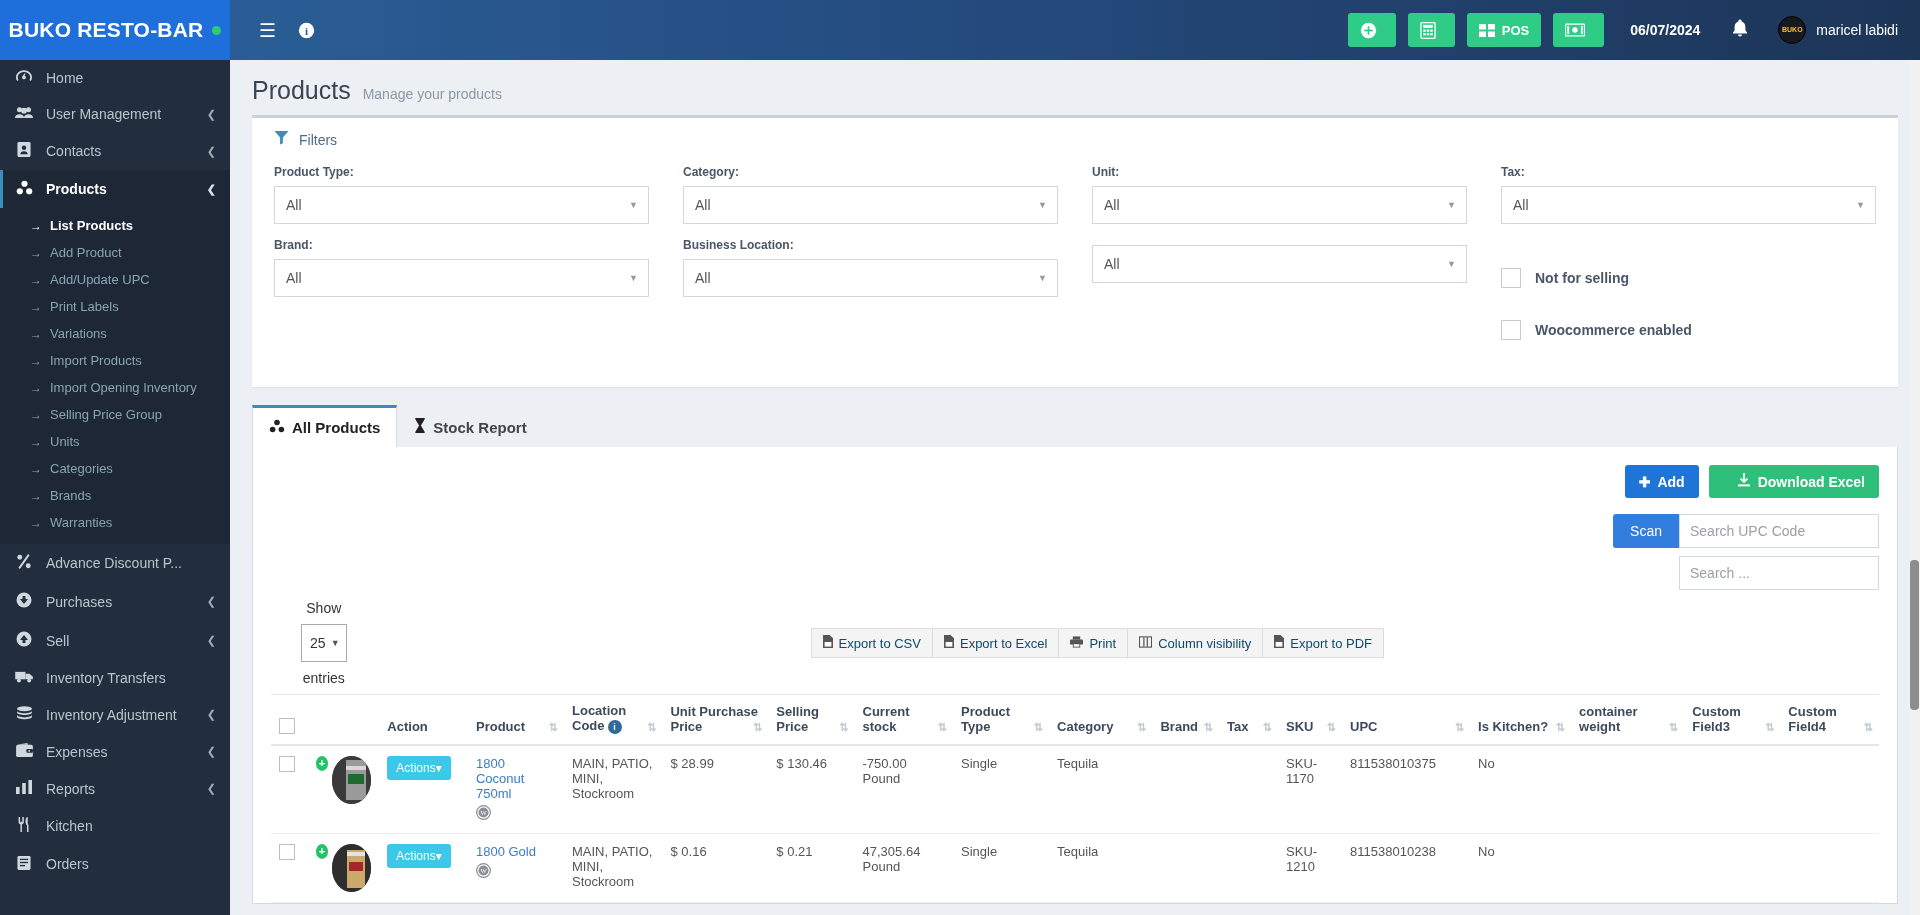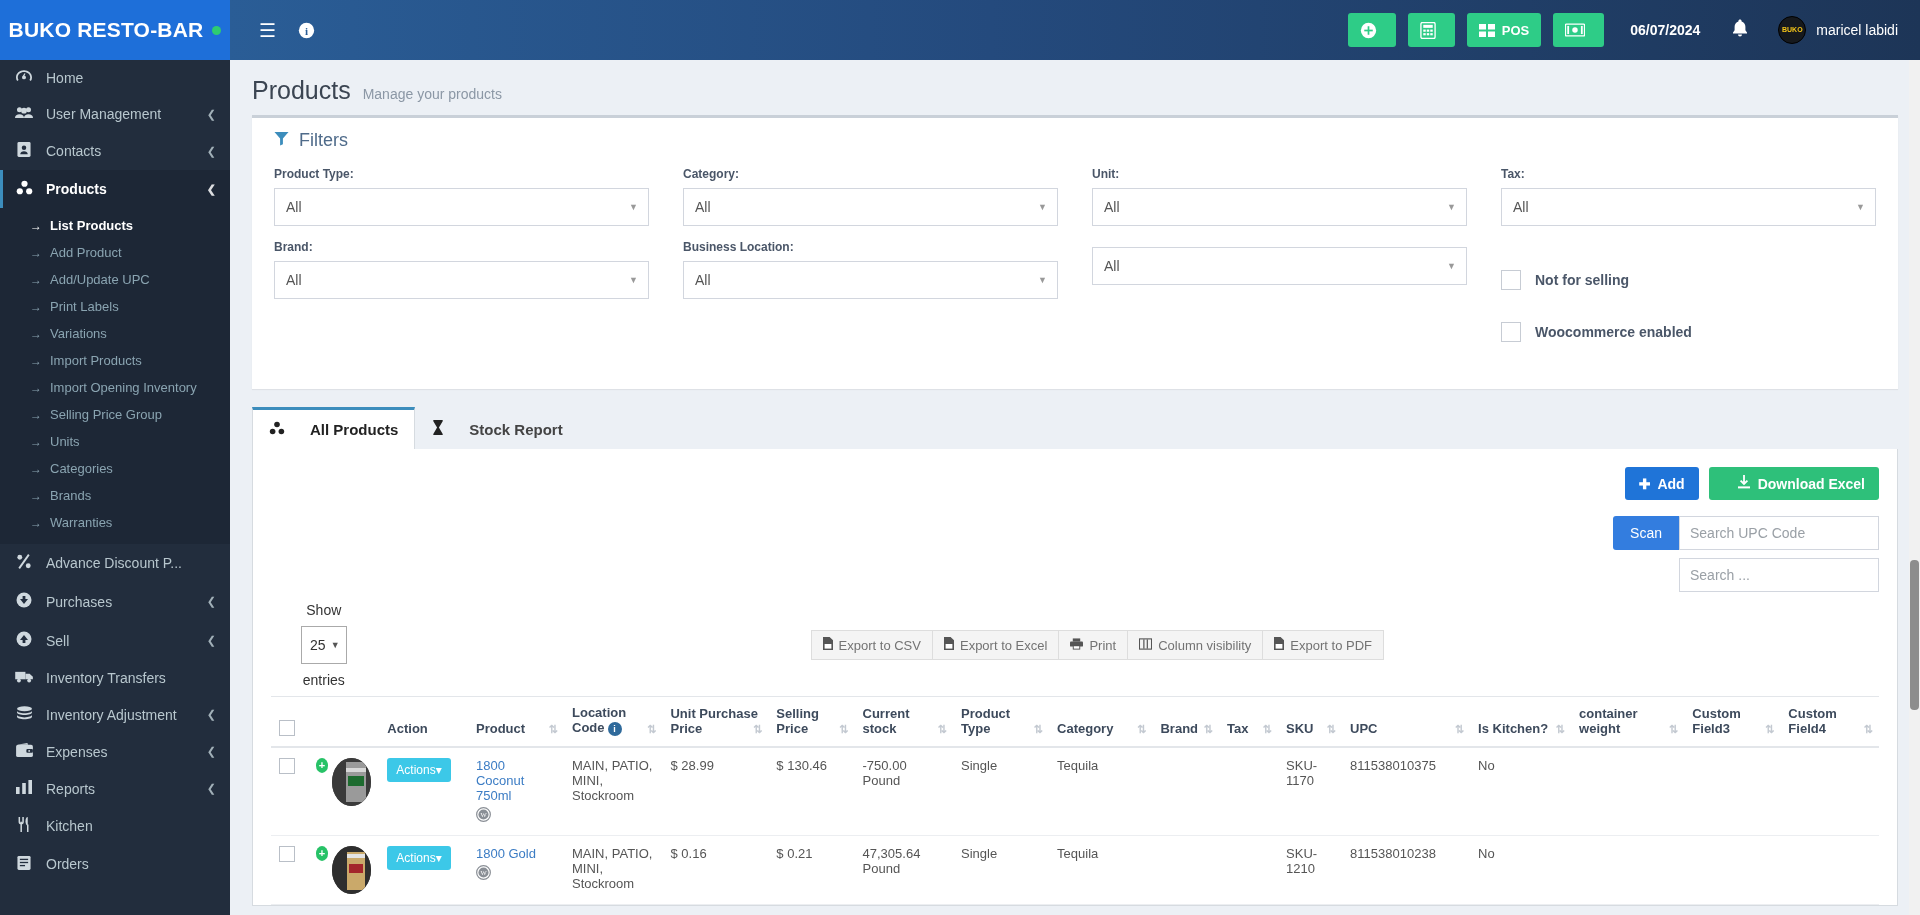--- a/index.html
+++ b/index.html
@@ -82,21 +82,21 @@
   .page-head { padding: 16px 22px 10px 22px; display: flex; align-items: baseline; gap: 12px; }
   .page-title { font-size: 25px; font-weight: 400; color: #3b4552; }
   .page-sub { font-size: 14px; color: #8b97a5; }
 
   .panel {
     background: #fff; margin: 0 22px; border-top: 3px solid #c9d0d8;
     box-shadow: 0 1px 1px rgba(0,0,0,.06);
   }
   .panel-head {
     padding: 12px 22px; display: flex; align-items: center; gap: 10px;
-    font-size: 18px; color: #4f6b8a;
+    font-size: 14px; color: #4f6b8a;
   }
   .panel-head .funnel { color: #3c8dbc; font-size: 16px; }
   .panel-body { padding: 4px 22px 24px 22px; }
 
   .filter-grid { display: grid; grid-template-columns: repeat(4, 1fr); gap: 0 34px; }
   .fgroup { margin-bottom: 14px; }
   .flabel { font-size: 12px; font-weight: 700; color: #4a5668; margin-bottom: 7px; display:block; }
   .fselect {
     width: 100%; height: 38px; border: 1px solid #d2d6de; background: #fff;
     font-size: 14px; color: #555; padding: 0 28px 0 11px;
@@ -108,21 +108,21 @@
   }
   .chk-row { display: flex; align-items: center; gap: 14px; height: 38px; }
   .chkbox { width: 20px; height: 20px; border: 1px solid #c7ccd4; background: #fff; flex: 0 0 20px; cursor:pointer;}
   .chk-label { font-size: 14px; font-weight: 700; color: #4a5668; }
 
   
   .tabs-wrap { margin: 18px 22px 0 22px; }
   .tab-strip { display: flex; align-items: flex-end; }
   .tab {
     padding: 11px 16px; font-size: 15px; font-weight: 700; color: #444;
-    background: transparent; cursor: pointer; display: flex; align-items: center; gap: 25px;
+    background: transparent; cursor: pointer; display: flex; align-items: center; gap: 7px;
     border: 1px solid transparent; border-bottom: none;
   }
   .tab.active { background: #fff; border-color: #d6dbe0; border-top: 3px solid #3c8dbc; color: #222; }
 
   .tab-panel { background: #fff; border: 1px solid #d6dbe0; border-top: none; padding: 14px 18px 0 18px; position: relative; }
 
   .btn-row { display: flex; justify-content: flex-end; gap: 10px; padding: 4px 0 10px 0; }
   .btn { border: none; border-radius: 3px; font-size: 14px; font-weight: 700; color: #fff; padding: 8px 14px; cursor: pointer; display:inline-flex; align-items:center; gap:7px;}
   .btn-blue { background: #1f74d8; }
   .btn-green { background: #2ec07a; padding-left: 28px; }
@@ -133,21 +133,21 @@
   .txtin::placeholder { color: #9aa0a6; }
   .right-stack { display:flex; flex-direction:column; gap: 8px; align-items:flex-end; }
 
   .ctrl-row { display: flex; align-items: center; margin-top: 10px; padding-bottom: 8px;}
   .show-wrap { display: flex; align-items: center; gap: 8px; font-size: 14px; color: #333; margin-left: 30px; flex-direction: column; }
   .show-sel { height: 38px; border: 1px solid #aaa; background: #fff; padding: 0 20px 0 8px; font-size: 14px; position: relative; display:flex; align-items:center; cursor:pointer;}
   .show-sel .cdown { position:absolute; right:6px; font-size:9px; color:#555; }
   .exp-group { display: flex; margin: 0 auto; }
   .exp-btn {
     background: #f4f4f4; border: 1px solid #ddd; margin-left: -1px;
-    padding: 6px 11px; font-size: 13px; color: #737373; cursor: pointer;
+    padding: 6px 11px; font-size: 13px; color: #0c4a6e; cursor: pointer;
     display: inline-flex; align-items: center; gap: 6px; white-space: nowrap;
   }
 
   
   .tbl-wrap { overflow: hidden; position: relative; }
   table.dt { width: 100%; border-collapse: collapse; table-layout: fixed; }
   table.dt th {
     vertical-align: bottom; text-align: left; font-size: 13px; font-weight: 700;
     color: #3d4a5c; padding: 8px 8px 10px 8px;
     border-top: 1px solid #e3e6ea; border-bottom: 2px solid #e3e6ea;

